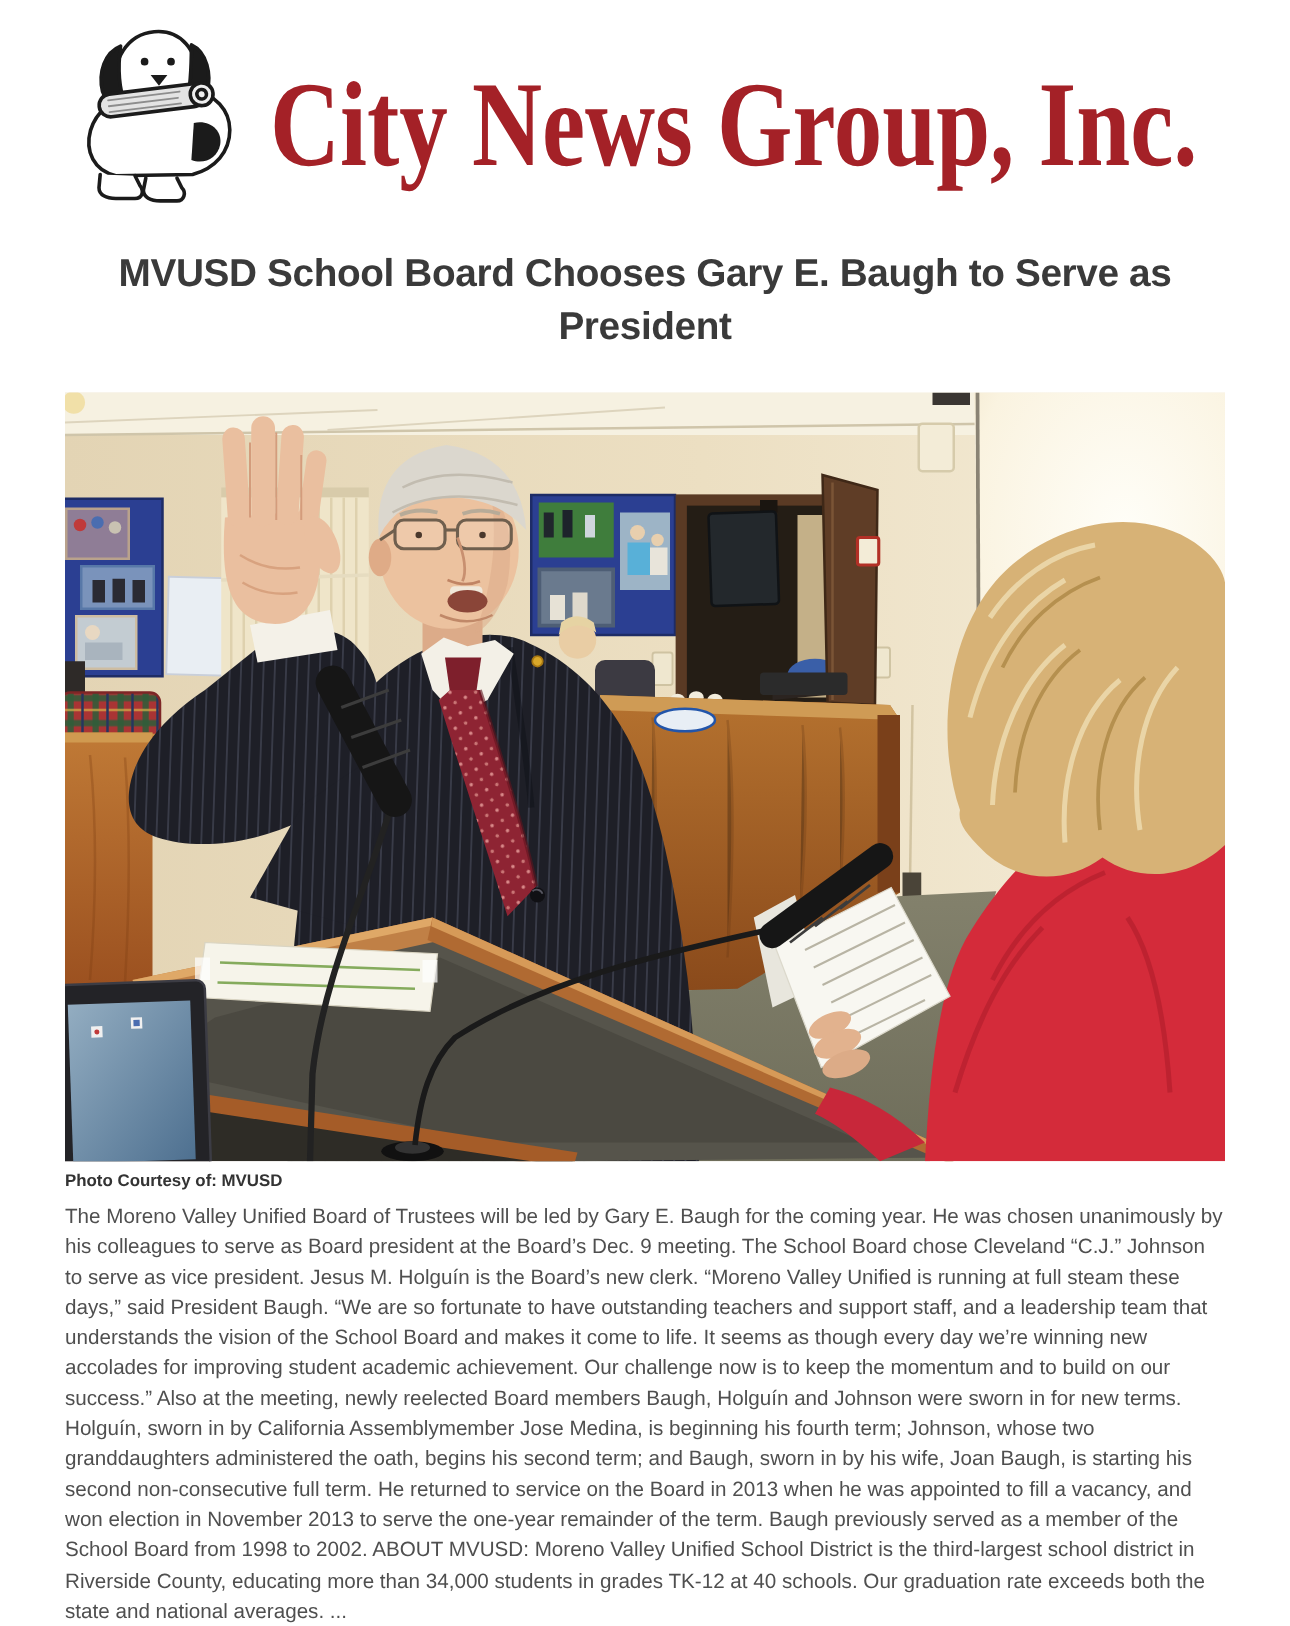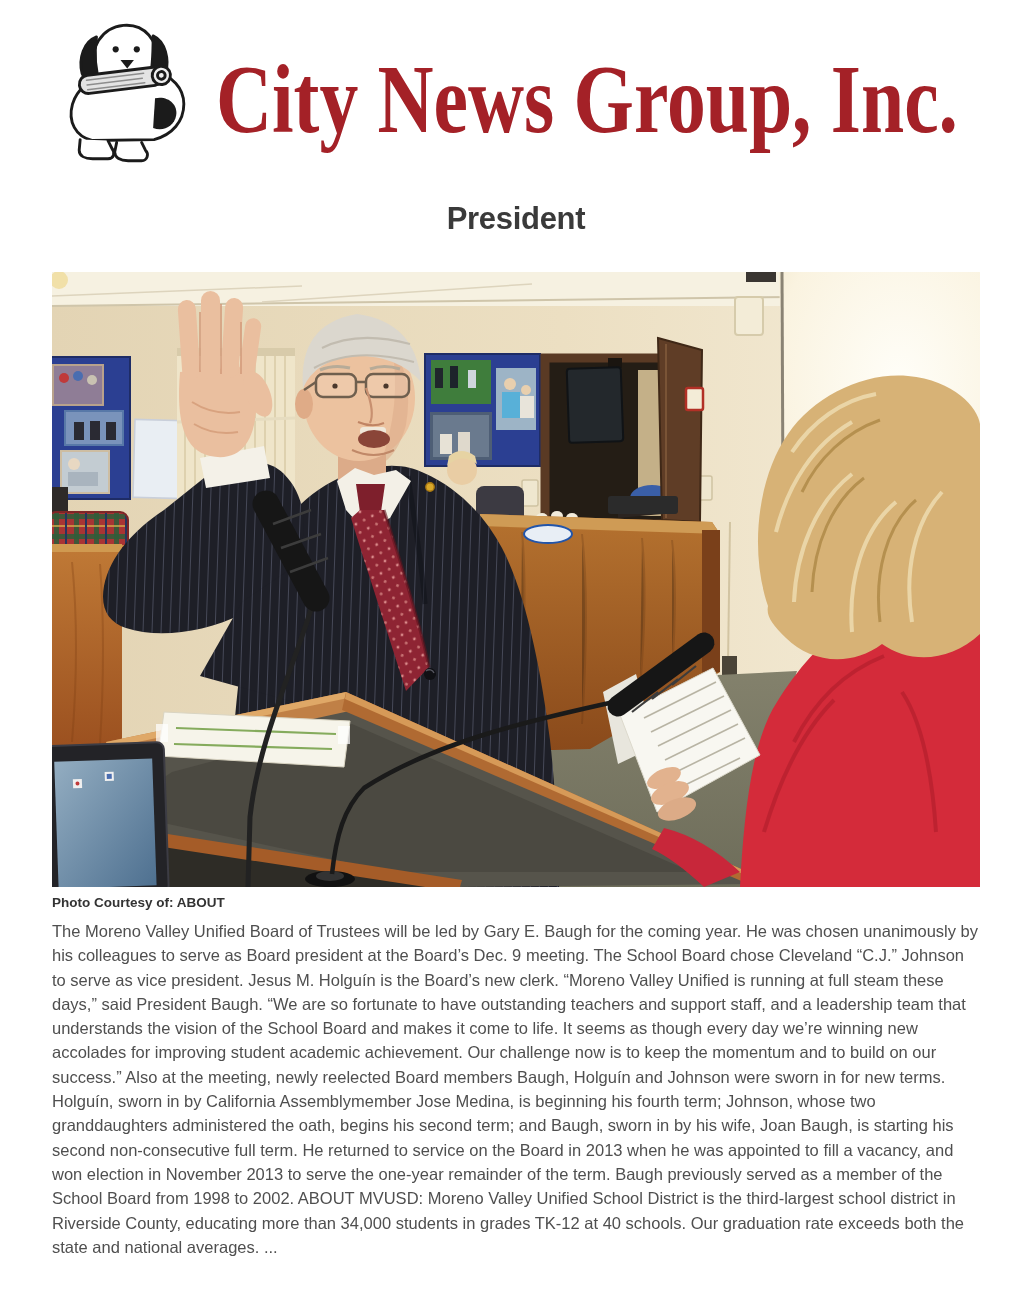--- a/index.html
+++ b/index.html
@@ -57,20 +57,21 @@
         <path d="M99,92 C112,89 123,98 121,110 C119,121 108,127 97,123 Z" fill="#1b1b1b" stroke="none"></path>
         <path d="M21,135 L20,146 C20,152 26,155 34,155 L50,155 C56,155 58,149 54,144 L50,136"></path>
         <path d="M59,138 L57,148 C57,154 63,157 71,157 L85,157 C91,157 93,150 89,146 L85,138"></path>
       </g>
 
       <text class="logo-text" x="158" y="116" font-size="97" textLength="742" lengthAdjust="spacingAndGlyphs" fill="#a42127">City News Group, Inc.</text>
     </svg>
   </header>
 
   <h1 class="article-title">
+    <span class="tl">MVUSD School Board Chooses Gary E. Baugh to Serve as</span>
     <span class="tl">President</span>
   </h1>
 
   <figure class="photo-fig">
     <svg width="928" height="615" viewBox="0 0 928 615" role="img">
       <defs>
         <linearGradient id="wallGrad" x1="0" y1="0" x2="1" y2="0">
           <stop offset="0" stop-color="#e3d4b4"></stop>
             <stop offset="0.55" stop-color="#ecdfc2"></stop>
             <stop offset="1" stop-color="#f4ecd8"></stop>
@@ -376,16 +377,16 @@
       <g>
         <ellipse cx="278" cy="607" rx="25" ry="8" fill="#111111"></ellipse>
         <ellipse cx="278" cy="604" rx="14" ry="5" fill="#333333"></ellipse>
         <path d="M280,602 C284,564 292,536 312,516 C380,472 470,450 562,430" stroke="#1a1a1a" stroke-width="4.5" fill="none"></path>
         <line x1="566" y1="434" x2="652" y2="371" stroke="#161616" stroke-width="21" stroke-linecap="round"></line>
         <path d="M580,440 l26,-20 M600,427 l26,-20 M620,413 l24,-19" stroke="#3c3c3c" stroke-width="2.2"></path>
       </g>
     </svg>
   </figure>
 
-  <div class="photo-caption">Photo Courtesy of: ABOUT</div>
+  <div class="photo-caption">Photo Courtesy of: MVUSD</div>
   <p class="article-body">The Moreno Valley Unified Board of Trustees will be led by Gary E. Baugh for the coming year. He was chosen unanimously by his colleagues to serve as Board president at the Board’s Dec. 9 meeting. The School Board chose Cleveland “C.J.” Johnson to serve as vice president. Jesus M. Holguín is the Board’s new clerk. “Moreno Valley Unified is running at full steam these days,” said President Baugh. “We are so fortunate to have outstanding teachers and support staff, and a leadership team that understands the vision of the School Board and makes it come to life. It seems as though every day we’re winning new accolades for improving student academic achievement. Our challenge now is to keep the momentum and to build on our success.” Also at the meeting, newly reelected Board members Baugh, Holguín and Johnson were sworn in for new terms. Holguín, sworn in by California Assemblymember Jose Medina, is beginning his fourth term; Johnson, whose two granddaughters administered the oath, begins his second term; and Baugh, sworn in by his wife, Joan Baugh, is starting his second non-consecutive full term. He returned to service on the Board in 2013 when he was appointed to fill a vacancy, and won election in November 2013 to serve the one-year remainder of the term. Baugh previously served as a member of the School Board from 1998 to 2002. ABOUT MVUSD: Moreno Valley Unified School District is the third-largest school district in Riverside County, educating more than 34,000 students in grades TK-12 at 40 schools. Our graduation rate exceeds both the state and national averages. ...</p>
 
 </div>
 
 </body></html>

